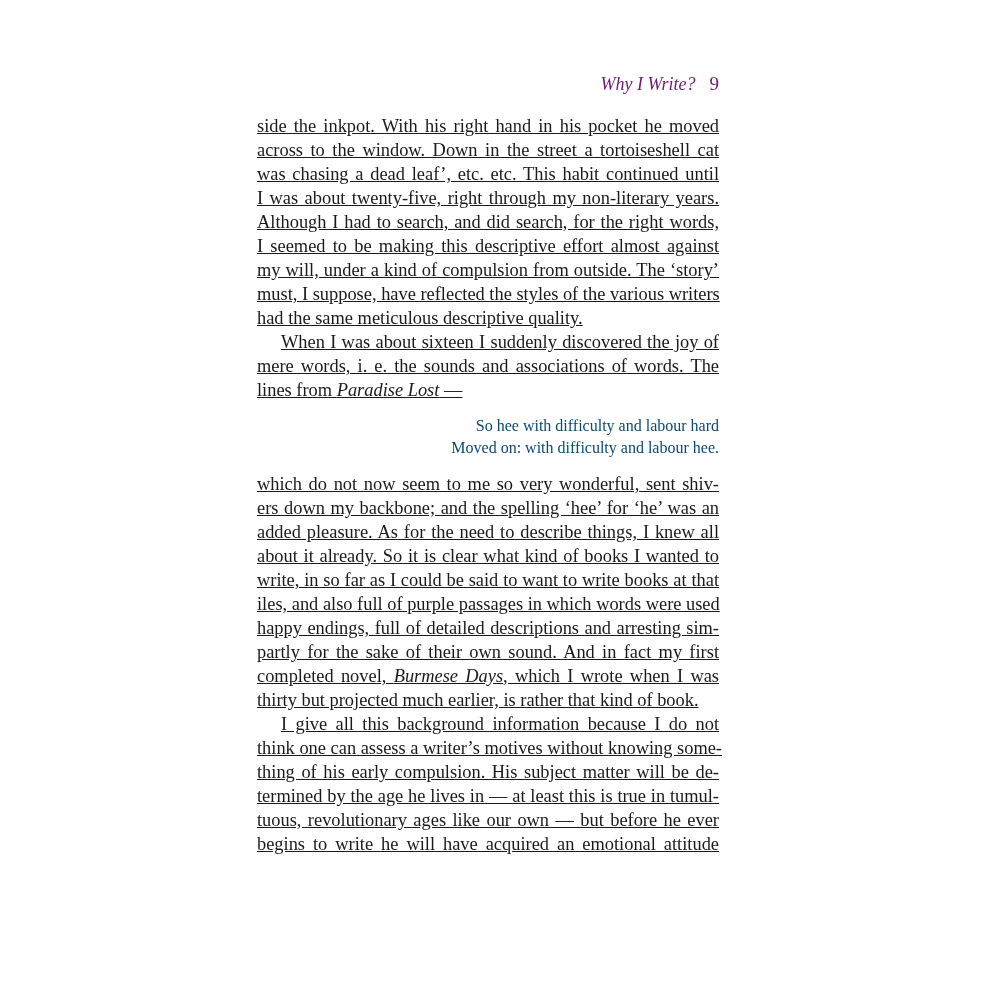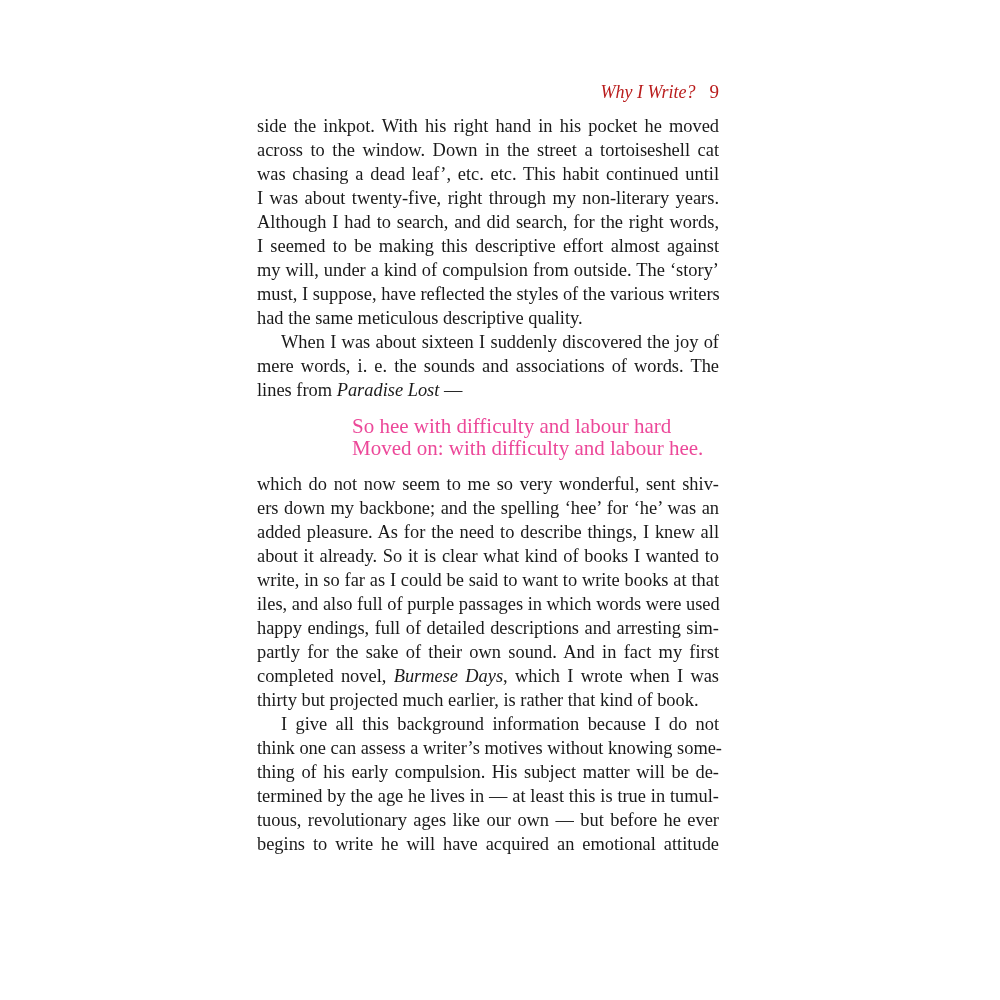--- a/index.html
+++ b/index.html
@@ -18,26 +18,26 @@
     .page {
       position: absolute;
       left: 0;
       top: 0;
       width: 1000px;
       height: 1000px;
       background: #ffffff;
     }
     .running-head {
       position: absolute;
-      top: 80px;
+      top: 72px;
       right: 281px;
       font-size: 18px;
       line-height: 24px;
       white-space: nowrap;
-      color: #b91c1c;
+      color: #701a75;
     }
     .running-head .title {
       font-style: italic;
     }
     .running-head .folio {
       margin-left: 14px;
       font-size: 19px;
     }
     .body-text {
       position: absolute;
@@ -47,35 +47,37 @@
       font-size: 18.4px;
       color: #1a1a1a;
     }
     .line {
       height: 24px;
       line-height: 24px;
       white-space: nowrap;
       text-align: justify;
       text-align-last: justify;
       overflow: visible;
+      text-decoration: underline;
     }
     .line.last {
       text-align-last: left;
     }
     .line.indent {
       padding-left: 24px;
     }
     .line i, .line em {
       font-style: italic;
       margin-top: 33px;
     }
     .verse {
       margin: 13px 0 13px 95px;
-      font-size: 21px;
-      color: #ec4899;
+      font-size: 16px;
+      color: #0c4a6e;
+      text-align: right;
     }
     .verse .vline {
       height: 22px;
       line-height: 22px;
       white-space: nowrap;
     }
   </style>
 </head>
 <body>
 

